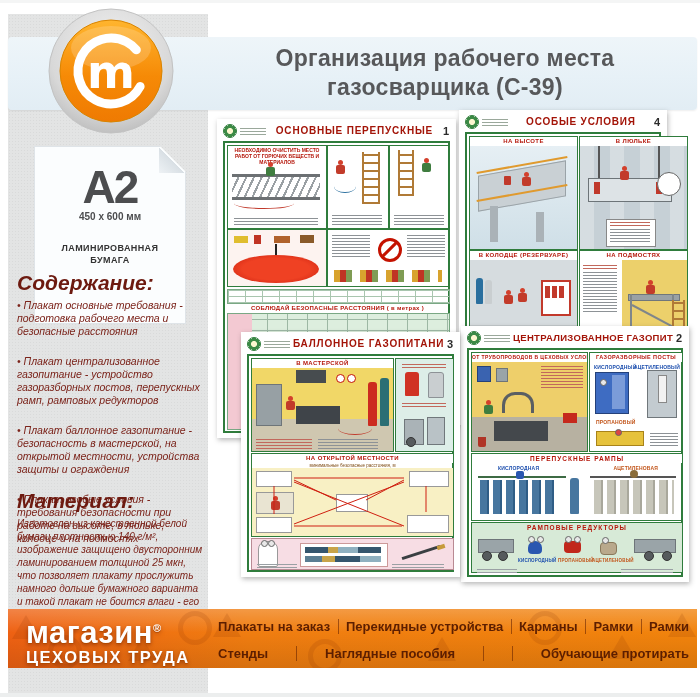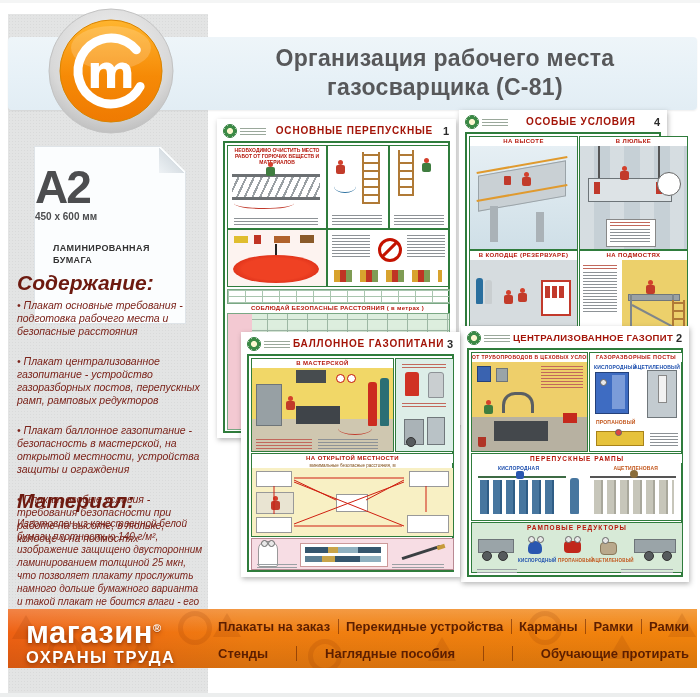--- a/index.html
+++ b/index.html
@@ -19,21 +19,21 @@
   .page-title{position:absolute;left:200px;top:44px;width:490px;text-align:center;
               font-size:23px;line-height:29px;font-weight:bold;color:#57585a;letter-spacing:.3px;}
 
   
   .logo-wrap{position:absolute;left:46px;top:6px;width:130px;height:130px;}
 
   
   .paper{position:absolute;left:34px;top:146px;width:150px;height:176px;
          background:#fbfdfe;border:1px solid #dfe4e8;box-shadow:0 1px 3px rgba(0,0,0,.18);
          clip-path:polygon(0 0,calc(100% - 26px) 0,100% 26px,100% 100%,0 100%);
-         text-align:left;}
+         text-align:center;}
   .paper .fold{position:absolute;top:0;right:0;width:26px;height:26px;
                background:linear-gradient(225deg,transparent 50%,#d8dfe4 50%,#eef2f5 100%);}
   .paper .fmt{margin-top:18px;font-size:46px;font-weight:bold;color:#4c4d4f;letter-spacing:-2px;line-height:44px;}
   .paper .dims{font-size:10px;color:#4c4d4f;font-weight:bold;margin-top:2px;}
   .paper .sheets{font-size:21px;font-weight:bold;color:#414244;margin-top:18px;}
   .paper .lam{font-size:9px;font-weight:bold;color:#333;margin-top:20px;line-height:12px;letter-spacing:.4px;padding:0 18px;}
 
   
   .side-text{color:#7b231a;font-style:italic;}
   .contents{position:absolute;left:17px;top:271px;width:184px;}
@@ -138,21 +138,21 @@
     <circle cx="65" cy="65" r="62" fill="url(#silver)" stroke="#c2c2c2" stroke-width="1"></circle>
     <circle cx="65" cy="65" r="51" fill="url(#orange)" stroke="#d98400" stroke-width="1"></circle>
     <ellipse cx="65" cy="42" rx="40" ry="22" fill="#ffffff" opacity="0.18"></ellipse>
     <circle cx="65" cy="65" r="33" fill="none" stroke="#ffffff" stroke-width="9" stroke-linecap="round" stroke-dasharray="168 40" transform="rotate(28 65 65)"></circle>
     <text x="65" y="82" text-anchor="middle" font-family="DejaVu Sans" font-size="46" font-weight="bold" fill="#ffffff">m</text>
   </svg>
 </div>
 
 <div class="page-title">
   <div>Организация рабочего места</div>
-  <div>газосварщика (С-81)</div>
+  <div>газосварщика (С-39)</div>
 </div>
 
 <div class="paper">
   <div class="fold"></div>
   <div class="fmt">A2</div>
   <div class="dims">450 x 600 мм</div>
   <div class="lam">ЛАМИНИРОВАННАЯ БУМАГА</div>
 </div>
 
 <div class="contents side-text">
@@ -473,21 +473,21 @@
   <div class="wm-circ" style="left:170px;top:2px;"></div>
   <div class="wm-tri" style="left:205px;top:4px;"></div>
   <div class="wm-circ" style="left:300px;top:30px;"></div>
   <div class="wm-tri" style="left:420px;top:28px;"></div>
   <div class="wm-circ" style="left:520px;top:2px;"></div>
   <div class="wm-tri" style="left:600px;top:26px;"></div>
   <div class="wm-tri" style="left:660px;top:4px;"></div>
 
   <div class="brand">
     <div class="l1"><span>магазин</span><span class="reg">®</span></div>
-    <div class="l2">ОХРАНЫ ТРУДА</div>
+    <div class="l2">ЦЕХОВЫХ ТРУДА</div>
   </div>
 
   <div class="fmenu">
     <ul class="row1">
       <li>Плакаты на заказ</li>
       <li class="sep"></li>
       <li>Перекидные устройства</li>
       <li class="sep"></li>
       <li>Карманы</li>
       <li class="sep"></li>

